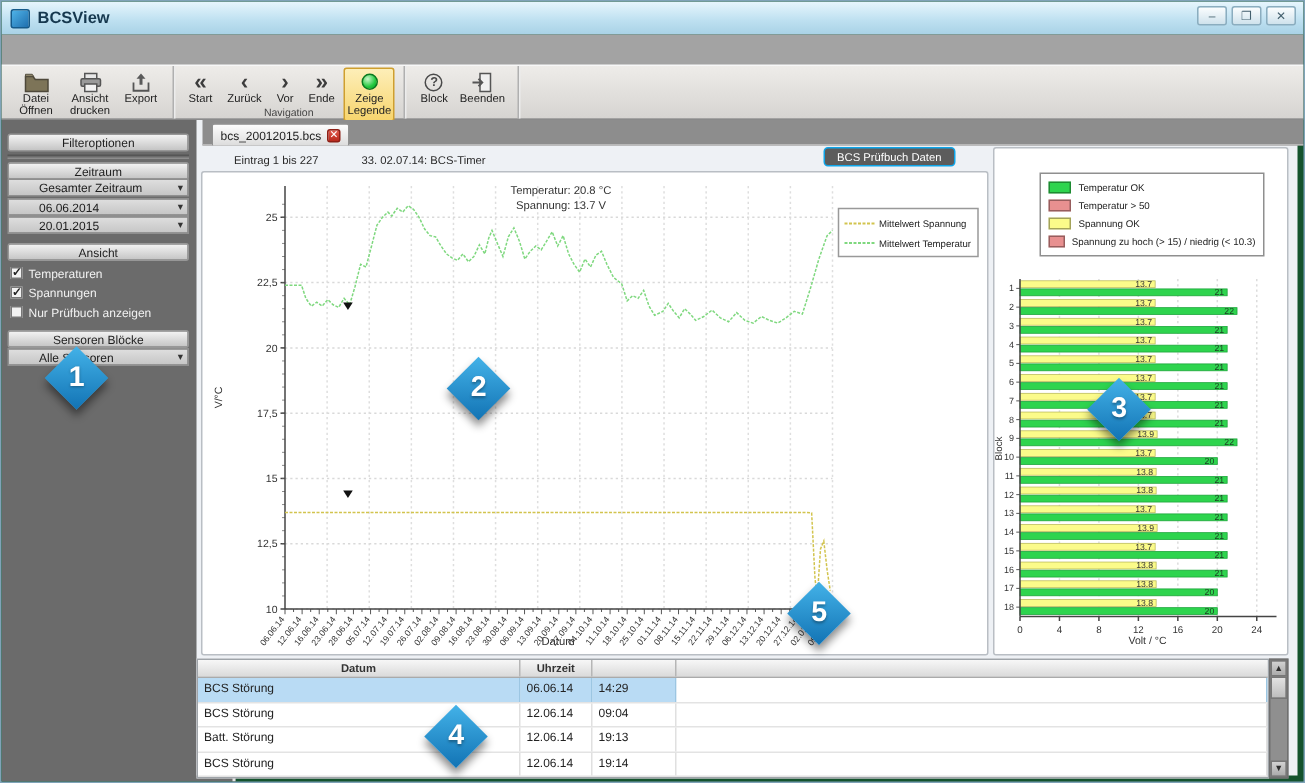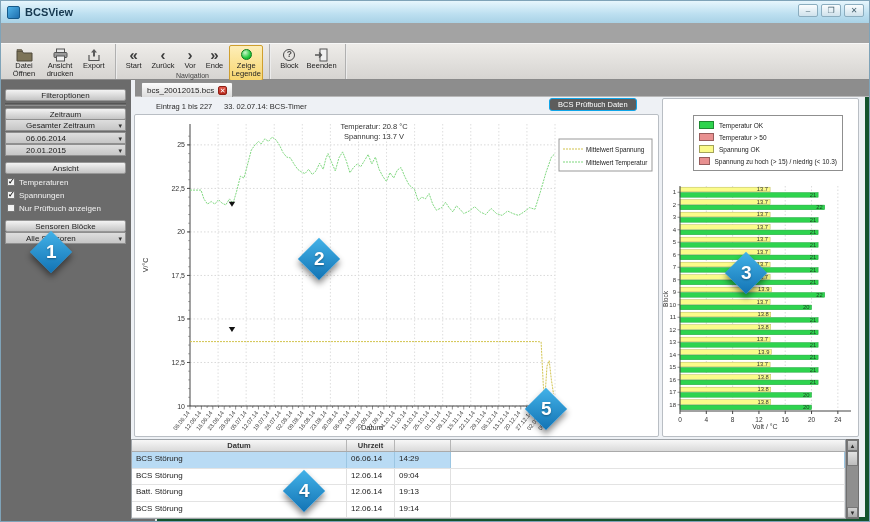--- a/index.html
+++ b/index.html
@@ -217,21 +217,21 @@
 
   <div class="main">
     <div class="tabstrip">
       <div class="doc-tab">
         <span>bcs_20012015.bcs</span>
         <span class="tab-close">✕</span>
       </div>
     </div>
 
     <div class="hdr-info" style="left:25px">Eintrag 1 bis 227</div>
-    <div class="hdr-info" style="left:93px">33. 02.07.14: BCS-Timer</div>
+    <div class="hdr-info" style="left:110px">33. 02.07.14: BCS-Timer</div>
     <div class="badge" style="left:418px">BCS Prüfbuch Daten</div>
 
     <div class="panel" id="line-chart"><svg width="523" height="321" viewBox="0 0 523 321">
           <line x1="55" y1="291" x2="420" y2="291" stroke="#d9d9d9" stroke-dasharray="1.5,2"></line>
           <line x1="52" y1="291" x2="55" y2="291" stroke="#444"></line>
           <text x="50" y="293.5" font-size="7" fill="#333" text-anchor="end">10</text>
           <line x1="55" y1="247.48148148148147" x2="420" y2="247.48148148148147" stroke="#d9d9d9" stroke-dasharray="1.5,2"></line>
           <line x1="52" y1="247.48148148148147" x2="55" y2="247.48148148148147" stroke="#444"></line>
           <text x="50" y="249.98148148148147" font-size="7" fill="#333" text-anchor="end">12,5</text>
           <line x1="55" y1="203.96296296296293" x2="420" y2="203.96296296296293" stroke="#d9d9d9" stroke-dasharray="1.5,2"></line>

